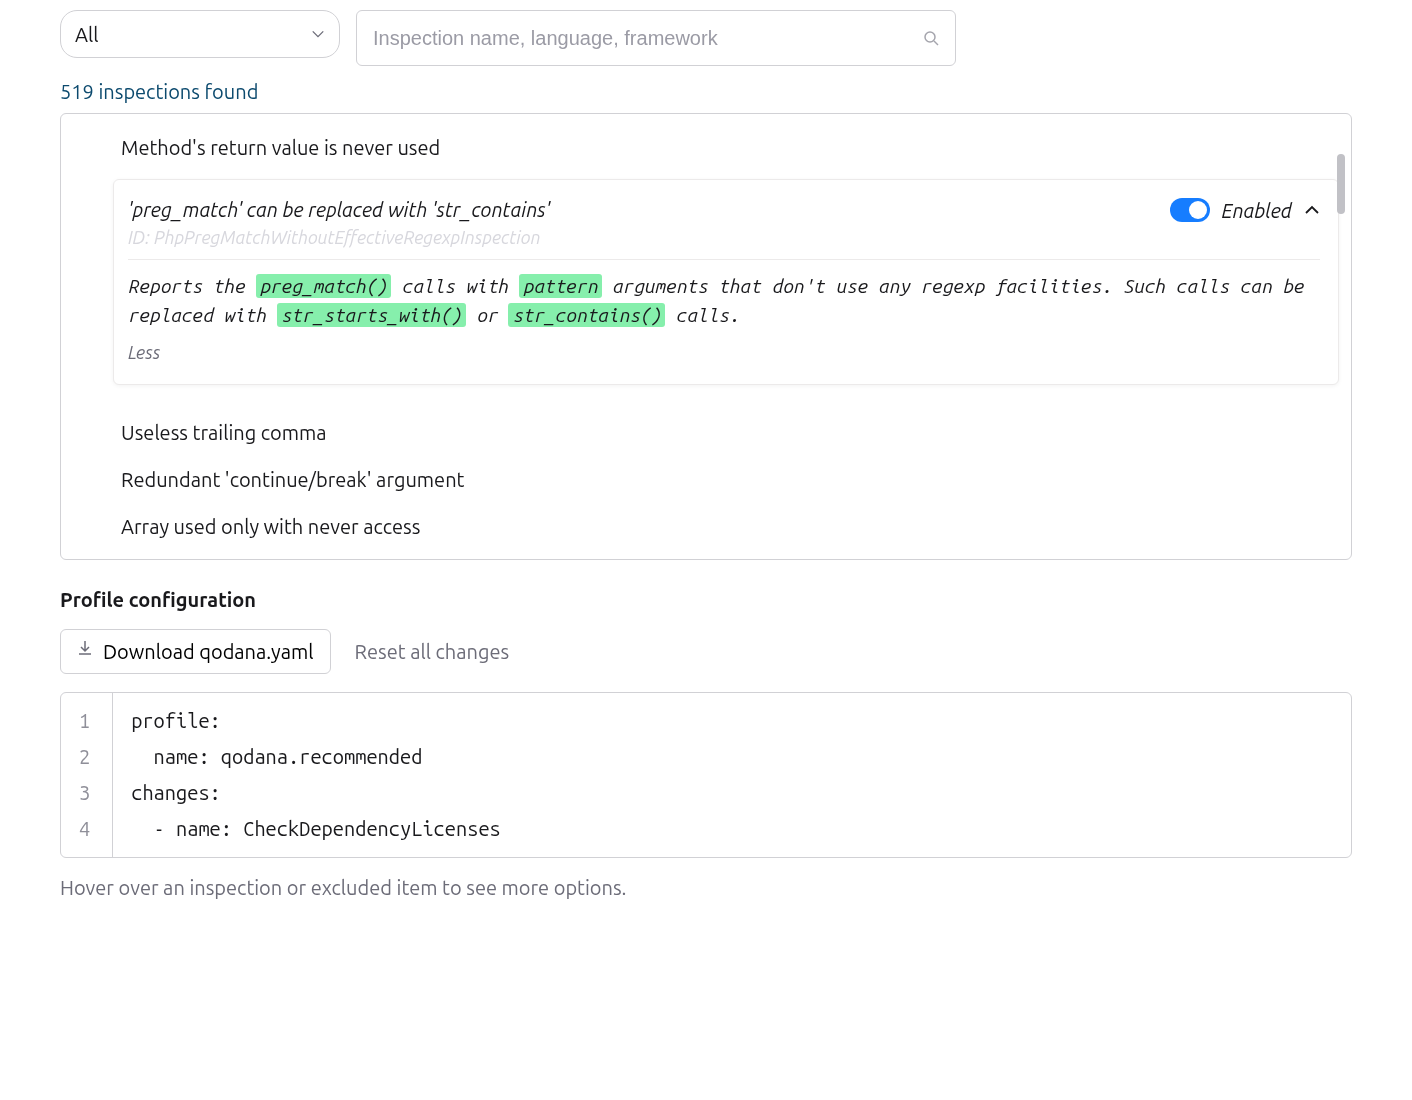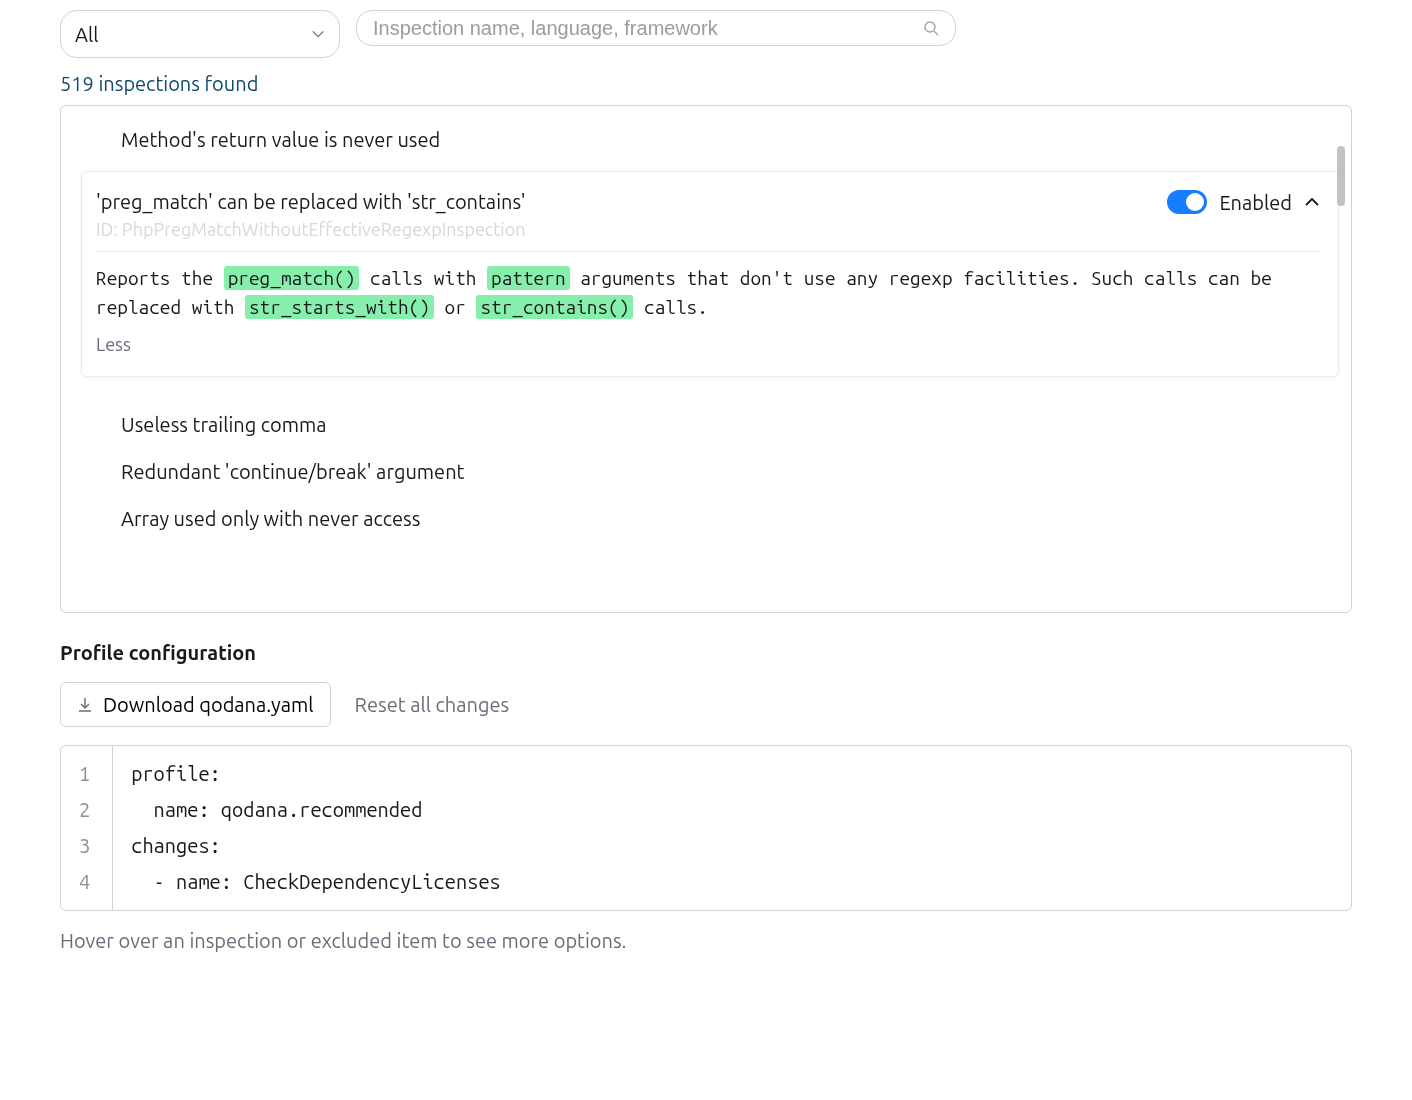--- a/index.html
+++ b/index.html
@@ -26,23 +26,23 @@
       padding: 0 14px;
       cursor: pointer;
       background: #fff;
       font-size: 20px;
     }
     .chevron-down { flex-shrink: 0; }
     .search-box {
       flex: 1;
       display: flex;
       align-items: center;
-      height: 36px;
-      border: 1px solid #d1d1d5;
-      border-radius: 16px;
+      height: 56px;
+      border: 1px solid #d1d1d5;
+      border-radius: 6px;
       padding: 0 16px;
       background: #fff;
       max-width: 600px;
     }
     .search-box input {
       flex: 1;
       border: none;
       outline: none;
       font-size: 20px;
       color: #19191C;
@@ -53,35 +53,36 @@
     .count-text {
       font-size: 20px;
       color: #0c4a6e;
       margin-bottom: 10px;
     }
     .inspection-panel {
       border: 1px solid #d1d1d5;
       border-radius: 6px;
       padding: 10px 0 18px 0;
       position: relative;
-      height: 508px;
+      height: 447px;
       overflow: hidden;
     }
     .inspection-item {
       padding: 12px 60px;
       font-size: 20px;
       color: #19191C;
     }
     .selected-inspection {
-      margin: 8px 12px 24px 20px;
+      margin: 8px 12px 24px 52px;
       background: #fff;
       border-radius: 6px;
       border: 1px solid #eceaea;
       box-shadow: 0 1px 4px rgba(0,0,0,0.05);
       padding: 18px 18px 18px 14px;
+      font-style: italic;
     }
     .selected-header {
       padding-bottom: 12px;
       border-bottom: 1px solid #eceaea;
       display: flex;
       align-items: flex-start;
       justify-content: space-between;
       gap: 16px;
     }
     .selected-title { font-size: 20px; color: #19191C; margin-bottom: 6px; }
@@ -135,21 +136,21 @@
     }
     .section-title {
       font-size: 20px;
       font-weight: 700;
       margin: 28px 0 18px 0;
       color: #19191C;
     }
     .config-actions { display: flex; align-items: center; gap: 24px; margin-bottom: 18px; }
     .download-btn {
       display: flex;
-      align-items: center;
+      align-items: flex-start;
       gap: 10px;
       border: 1px solid #d1d1d5;
       border-radius: 6px;
       padding: 10px 16px;
       background: #fff;
       font-size: 20px;
       cursor: pointer;
       font-family: inherit;
     }
     .download-icon { flex-shrink: 0; }

